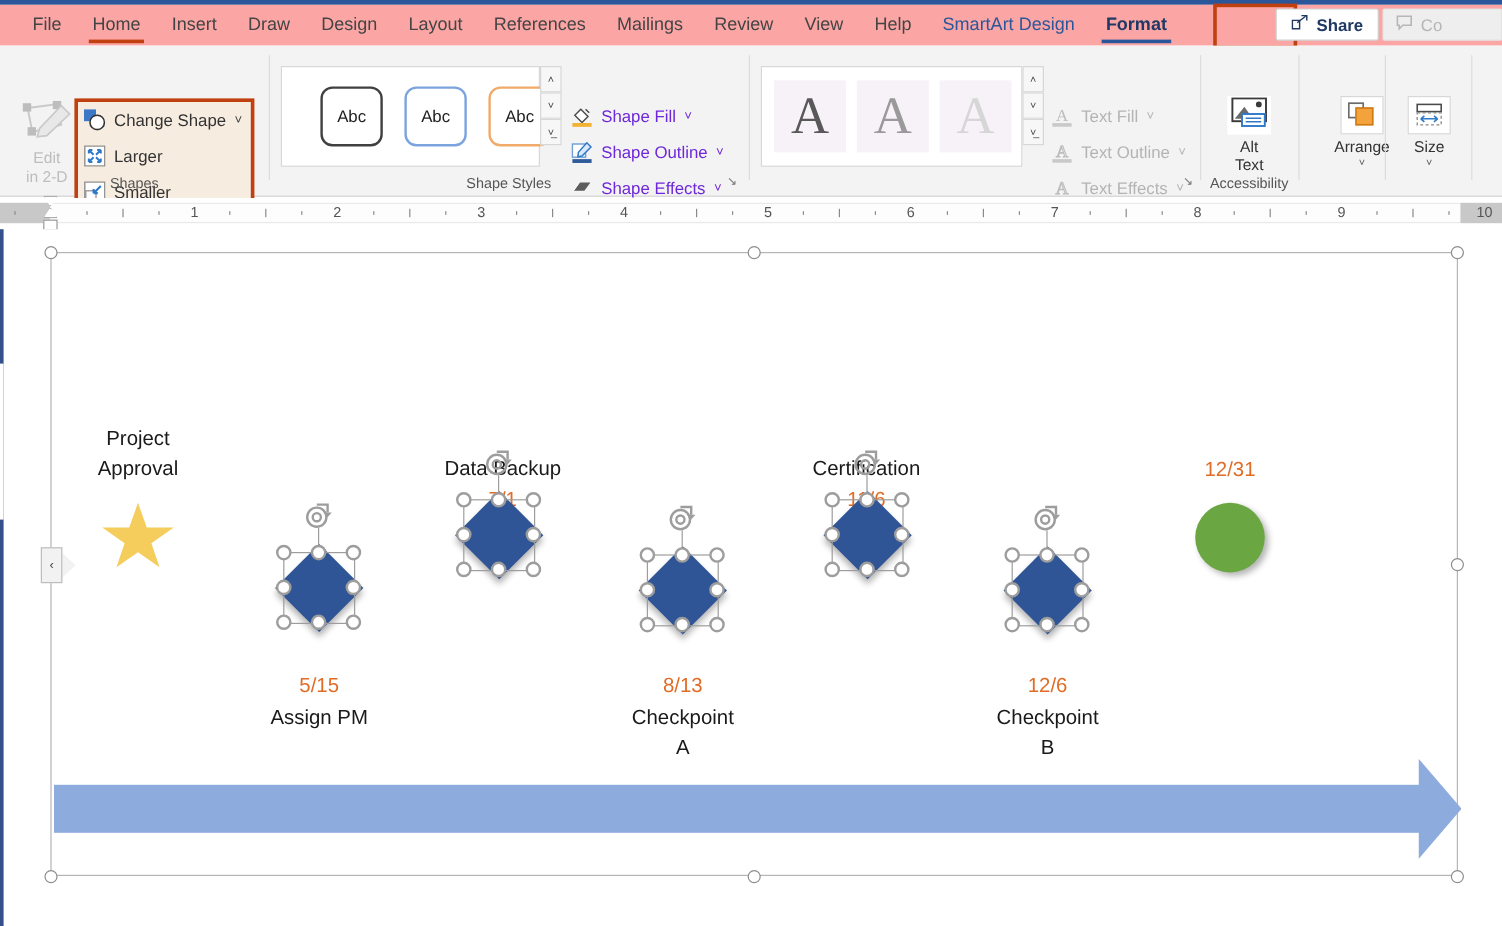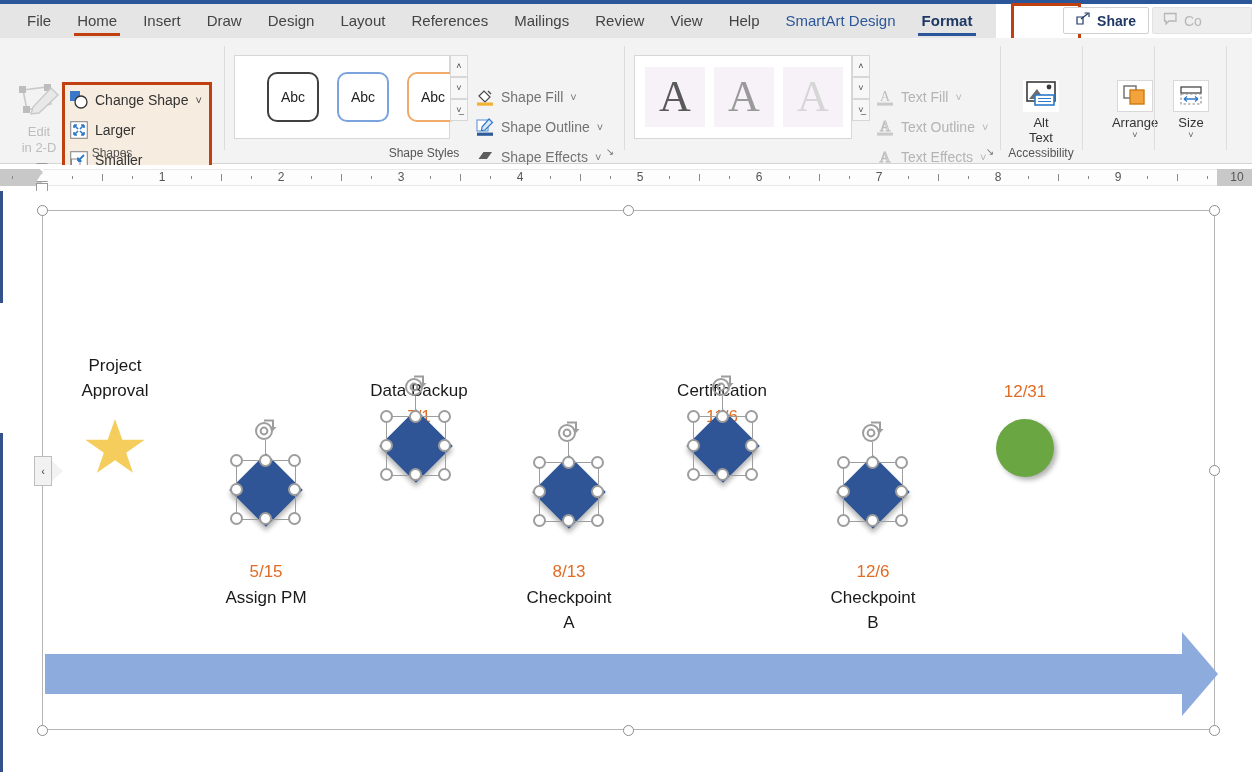--- a/index.html
+++ b/index.html
@@ -7,22 +7,22 @@
     width: 1252px; height: 772px;
     font-family: "Liberation Sans", sans-serif;
     background: #ffffff;
     overflow: hidden;
   }
   #app { position: relative; width: 1252px; height: 772px; background:#fff; }
 
   
   .topstrip { position:absolute; left:0; top:0; width:1252px; height:4px; background:#2b579a; }
   .tabbar {
-    position:absolute; left:0; top:4px; width:996px; height:34px;
-    background:#e5e5e5; display:flex; align-items:center;
+    position:absolute; left:0; top:4px; width:1252px; height:34px;
+    background:#fca5a5; display:flex; align-items:center;
   }
   .tab {
     position:relative; height:34px; line-height:34px; padding:0 13px;
     font-size:15px; color:#444; white-space:nowrap; cursor:default;
   }
   .tab.accent { color:#2b579a; font-weight:400; }
   .tab.contextual-active { color:#1f3864; font-weight:bold; }
   .tab.underlined::after{
     content:""; position:absolute; left:10px; right:10px; bottom:2px;
     height:3px; background:#c0400f;
@@ -94,21 +94,21 @@
   .spin{
     position:absolute; width:18px; height:22px; border:1px solid #d7d7d7;
     background:#f7f7f7; display:flex; align-items:center; justify-content:center;
     font-size:9px; color:#444; cursor:default;
   }
   .cmdrow{
     position:absolute; display:flex; align-items:center; gap:7px;
     font-size:14px; height:24px; white-space:nowrap; cursor:default;
   }
   .cmdrow.dim{ color:#b4b4b4; }
-  .cmdrow.on{ color:#737373; }
+  .cmdrow.on{ color:#6d28d9; }
   .cico{ width:18px; height:18px; position:relative; flex:0 0 18px; }
 
   
   .wtile{
     position:absolute; width:60px; height:60px; background:#f7f2f7;
     display:flex; align-items:center; justify-content:center;
     font-family:"Liberation Serif", serif; font-size:44px; line-height:44px;
   }
 
   

